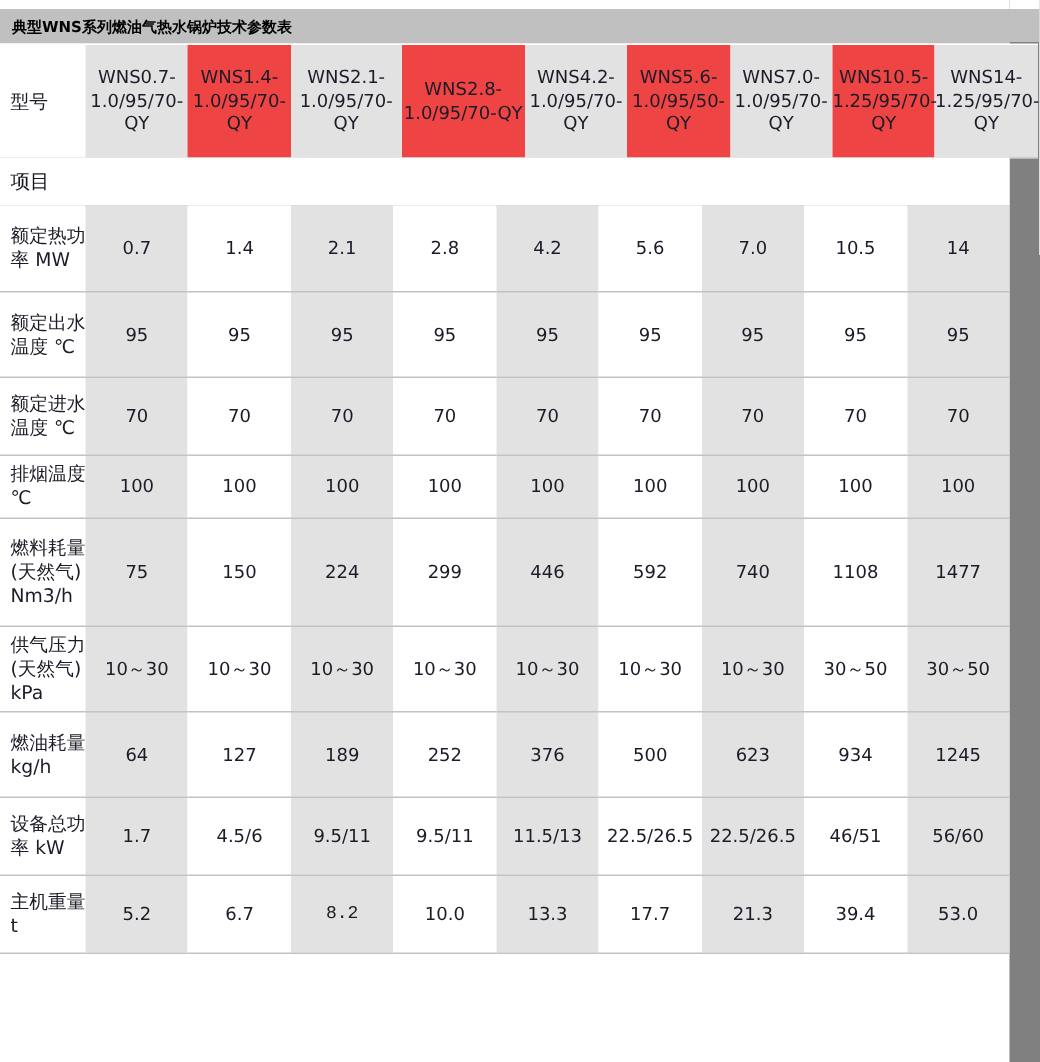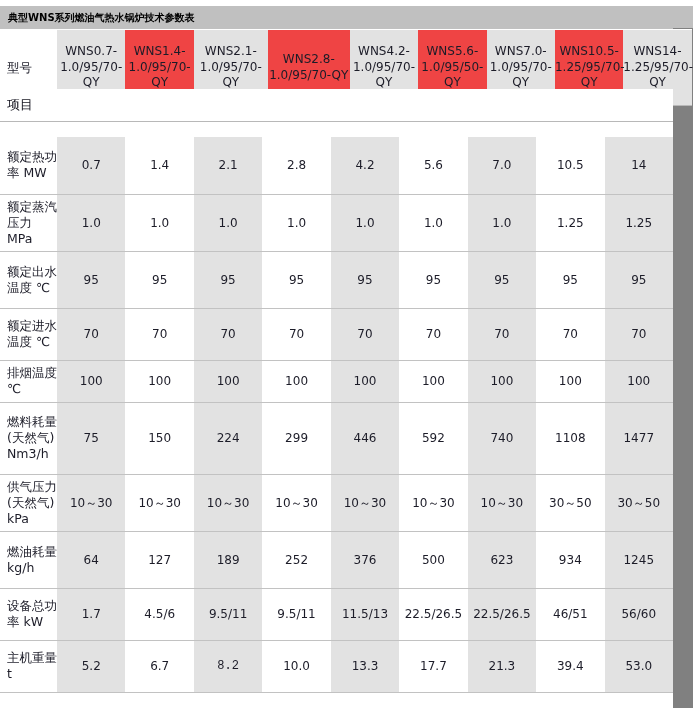--- a/index.html
+++ b/index.html
@@ -84,21 +84,21 @@
     width:57px;
     background:#ffffff;
     text-align:left;
     padding-left:7px;
     font-size:12.5px;
   }
   #model-table td.shade{ background:#e2e2e2; }
   #model-table td.plain{ background:#ef4444; }
 
   
-  #section-table{ top:89px; width:673px; }
+  #section-table{ top:105px; width:673px; }
   #section-table td{
     height:32px;
     background:#ffffff;
     border-bottom:1px solid #b8b8b8;
     text-align:left;
     padding-left:7px;
     font-size:13px;
     color:#151520;
   }
 
@@ -179,32 +179,20 @@
           <td class="shade nowrapcell" style="width: 68.4px;">0.7</td>
           <td class="plain nowrapcell" style="width: 68.4px;">1.4</td>
           <td class="shade nowrapcell" style="width: 68.4px;">2.1</td>
           <td class="plain nowrapcell" style="width: 68.4px;">2.8</td>
           <td class="shade nowrapcell" style="width: 68.4px;">4.2</td>
           <td class="plain nowrapcell" style="width: 68.4px;">5.6</td>
           <td class="shade nowrapcell" style="width: 68.4px;">7.0</td>
           <td class="plain nowrapcell" style="width: 68.4px;">10.5</td>
           <td class="shade nowrapcell" style="width: 68.4px;">14</td>
         </tr>
-        <tr class="h-r1">
-          <td class="rowlab">额定蒸汽压力 MPa</td>
-          <td class="shade nowrapcell" style="width: 68.4px;">1.0</td>
-          <td class="plain nowrapcell" style="width: 68.4px;">1.0</td>
-          <td class="shade nowrapcell" style="width: 68.4px;">1.0</td>
-          <td class="plain nowrapcell" style="width: 68.4px;">1.0</td>
-          <td class="shade nowrapcell" style="width: 68.4px;">1.0</td>
-          <td class="plain nowrapcell" style="width: 68.4px;">1.0</td>
-          <td class="shade nowrapcell" style="width: 68.4px;">1.0</td>
-          <td class="plain nowrapcell" style="width: 68.4px;">1.25</td>
-          <td class="shade nowrapcell" style="width: 68.4px;">1.25</td>
-        </tr>
         <tr class="h-r2">
           <td class="rowlab">额定出水温度 ℃</td>
           <td class="shade nowrapcell" style="width: 68.4px;">95</td>
           <td class="plain nowrapcell" style="width: 68.4px;">95</td>
           <td class="shade nowrapcell" style="width: 68.4px;">95</td>
           <td class="plain nowrapcell" style="width: 68.4px;">95</td>
           <td class="shade nowrapcell" style="width: 68.4px;">95</td>
           <td class="plain nowrapcell" style="width: 68.4px;">95</td>
           <td class="shade nowrapcell" style="width: 68.4px;">95</td>
           <td class="plain nowrapcell" style="width: 68.4px;">95</td>

